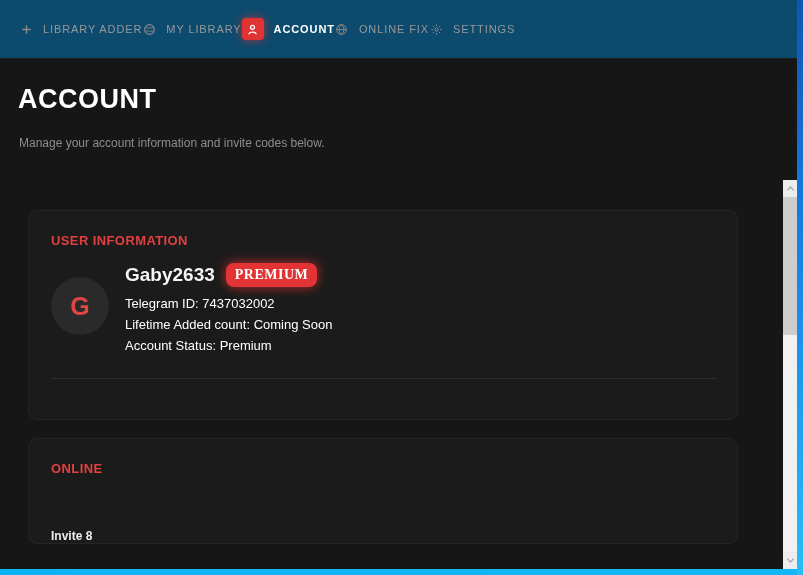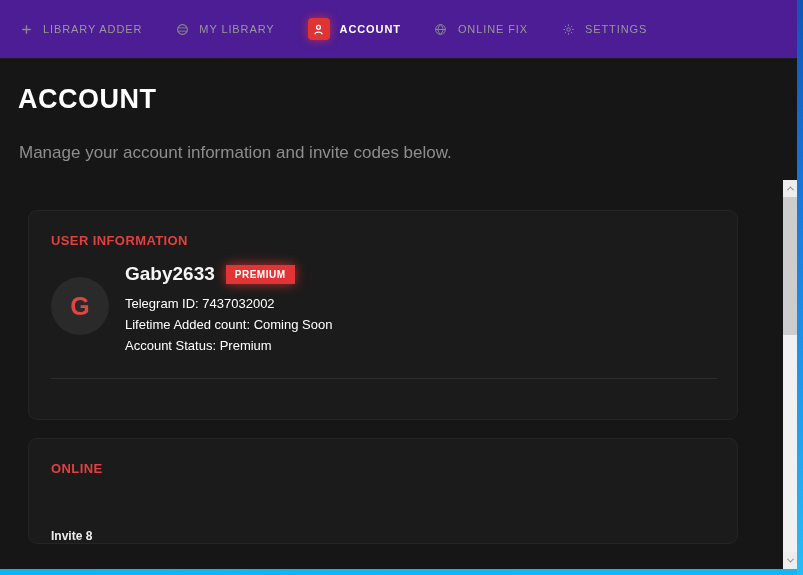--- a/index.html
+++ b/index.html
@@ -20,22 +20,22 @@
     position:absolute; left:0; top:569px; width:797px; height:6px;
     background:linear-gradient(90deg,#0db4f4,#14b7f6);
   }
 
   
   .app { position:absolute; left:0; top:0; width:797px; height:569px; background:#161616; }
 
   
   .topbar {
     position:absolute; left:0; top:0; width:100%; height:59px;
-    background:#4c1d95; border-bottom:1px solid #1e1e1e;
-    display:flex; align-items:center; padding-left:19px; gap:33px;
+    background:#0c4a6e; border-bottom:1px solid #1e1e1e;
+    display:flex; align-items:center; padding-left:19px; 
   }
   .nav-item {
     display:flex; align-items:center; gap:10px;
     color:#989898; font-size:11px; letter-spacing:.9px; cursor:pointer;
     white-space:nowrap;
   }
   .nav-item.active { color:#ffffff; font-weight:bold; }
   .nav-ico { width:14px; height:14px; display:flex; align-items:center; justify-content:center; }
   .nav-ico svg { width:13px; height:13px; display:block; }
   .acct-box {
@@ -45,21 +45,21 @@
   }
   .acct-box svg { width:13px; height:13px; }
 
   
   .page-title {
     position:absolute; left:18px; top:84px;
     font-size:27px; font-weight:800; color:#ffffff; letter-spacing:.5px;
   }
   .page-subtitle {
     position:absolute; left:19px; top:136px;
-    font-size:17px; color:#8d8d8d;margin-top:7px;
+    font-size:12px; color:#8d8d8d;
   }
 
   
   .card {
     position:absolute; left:28px; width:710px;
     background:#1b1b1b; border:1px solid #252525; border-radius:9px;
   }
   .card-user { top:210px; height:210px; }
   .card-invite { top:438px; height:106px; overflow:hidden; }
   .card-header {
@@ -75,23 +75,24 @@
     display:flex; align-items:center; justify-content:center;
     color:#e04545; font-size:25px; font-weight:bold;
   }
   .user-row {
     position:absolute; left:96px; top:52px;
     display:flex; align-items:center; gap:11px;
   }
   .username { font-size:19px; font-weight:bold; color:#f5f5f5; }
   .badge {
     background:#e23434; color:#ffffff;
-    font-size:10px; font-weight:bold; letter-spacing:.5px;
-    padding:4px 9px; border-radius:0;
+    font-size:14px; font-weight:bold; letter-spacing:.5px;
+    padding:4px 9px; border-radius:8px;
     box-shadow:0 0 12px rgba(226,52,52,.8);
+    font-family:Liberation Serif, serif;
   }
   .info-lines { position:absolute; left:96px; top:82px; }
   .info-line { font-size:13px; color:#ffffff; line-height:21px; }
   .divider {
     position:absolute; left:22px; top:167px; width:666px; height:1px;
     background:#2d2d2d;
   }
 
   .invite-desc {
     position:absolute; left:22px; top:54px;

